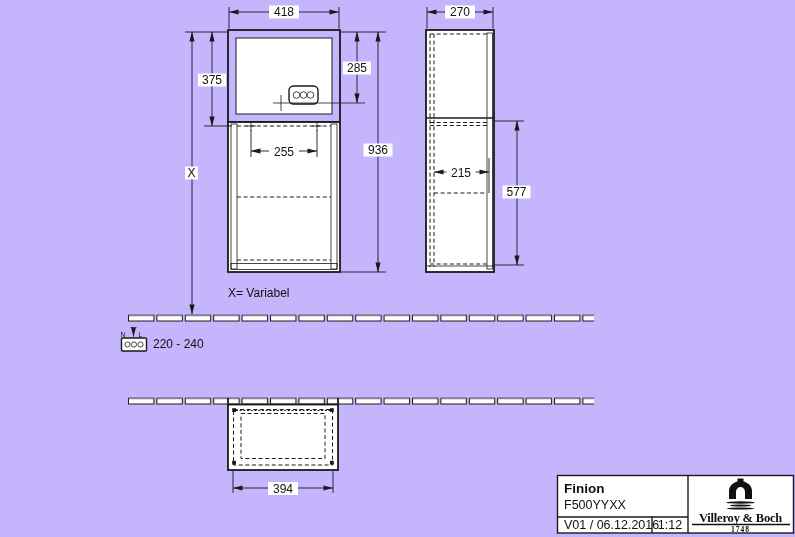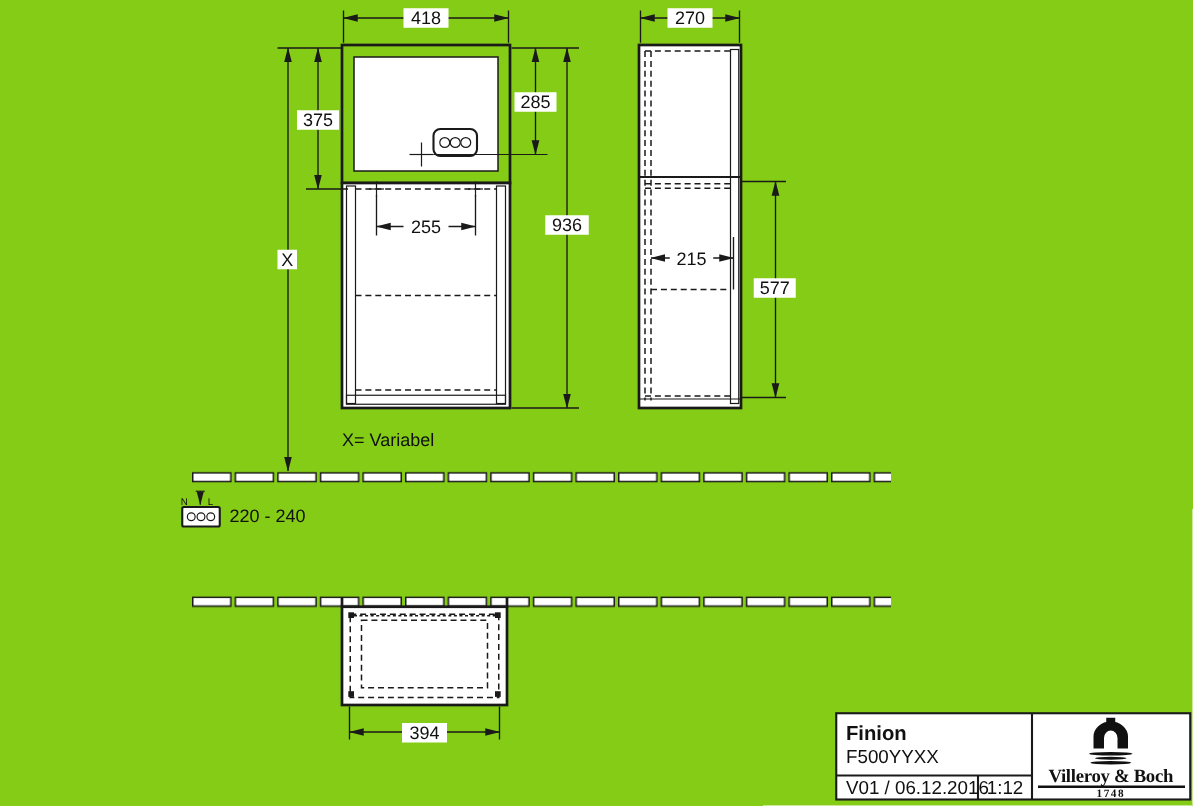--- a/index.html
+++ b/index.html
@@ -1,16 +1,16 @@
 <!DOCTYPE html>
 <html><head>
 <meta charset="utf-8">
 <style>
   html,body{margin:0;padding:0;background:#fff;}
-  .page{position:relative;width:795px;height:537px;background:#84cc16;overflow:hidden;
+  .page{position:relative;width:795px;height:537px;background:#c4b5fd;overflow:hidden;
         font-family:"Liberation Sans", sans-serif;}
   svg{display:block;}
   .ln   {stroke:#1a1a1a;stroke-width:1;fill:none;}
   .ln08 {stroke:#1a1a1a;stroke-width:0.8;fill:none;}
   .ln14 {stroke:#1a1a1a;stroke-width:1.4;fill:none;}
   .ln18 {stroke:#1a1a1a;stroke-width:1.8;fill:none;}
   .dash {stroke:#1a1a1a;stroke-width:1;fill:none;stroke-dasharray:4 2.6;}
   .dashf{stroke:#1a1a1a;stroke-width:1.1;fill:none;stroke-dasharray:2 1.7;}
   .dim  {stroke:#1a1a1a;stroke-width:0.9;fill:none;}
   .wfill{fill:#fff;}

